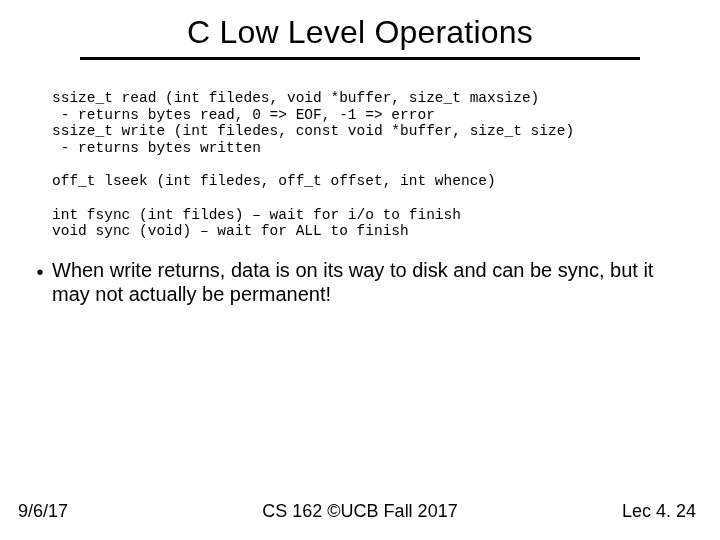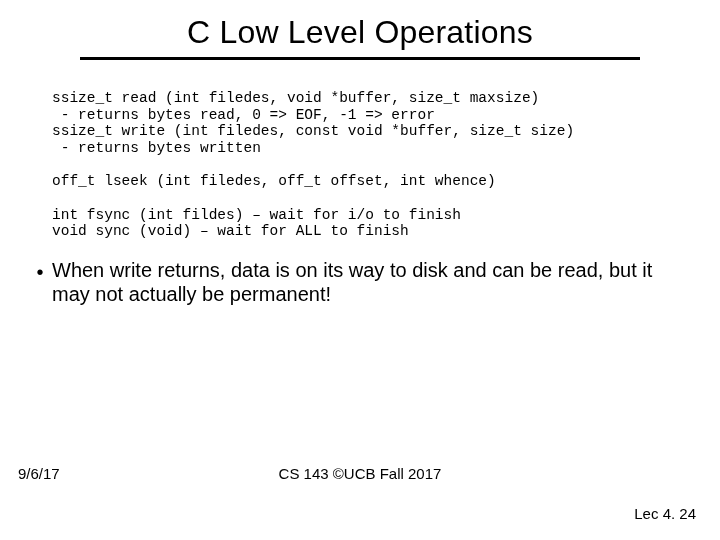--- a/index.html
+++ b/index.html
@@ -54,34 +54,34 @@
     padding-top: 2px;
   }
   .bullet-text {
     flex: 1;
   }
   .footer {
     position: absolute;
     bottom: 18px;
     left: 0;
     width: 100%;
-    font-size: 15px;
+    font-size: 18px;
     display: flex;
     justify-content: space-between;
     box-sizing: border-box;
     padding: 0 24px 0 18px;
   }
   .footer .left { text-align: left; }
   .footer .center {
     position: absolute;
     left: 0;
     width: 100%;
     text-align: center;
   }
-  .footer .right { text-align: center; margin-left: auto; margin-top: 40px; }
+  .footer .right { text-align: center; margin-left: auto; }
 </style>
 </head>
 <body>
 
 <div class="slide">
 
   <div class="title">C Low Level Operations</div>
   <div class="title-underline"></div>
 
   <div class="code-block">ssize_t read (int filedes, void *buffer, size_t maxsize)
@@ -90,23 +90,23 @@
  - returns bytes written
 
 off_t lseek (int filedes, off_t offset, int whence)
 
 int fsync (int fildes) – wait for i/o to finish
 void sync (void) – wait for ALL to finish</div>
 
   <div class="bullets">
     <div class="bullet-row">
       <div class="bullet-dot">•</div>
-      <div class="bullet-text">When write returns, data is on its way to disk and can be read, but it may not actually be permanent!</div>
+      <div class="bullet-text">When write returns, data is on its way to disk and can be sync, but it may not actually be permanent!</div>
     </div>
   </div>
 
   <div class="footer">
     <div class="left">9/6/17</div>
-    <div class="center">CS 143 ©UCB Fall 2017</div>
+    <div class="center">CS 162 ©UCB Fall 2017</div>
     <div class="right">Lec 4. 24</div>
   </div>
 
 </div>
 
 </body></html>

